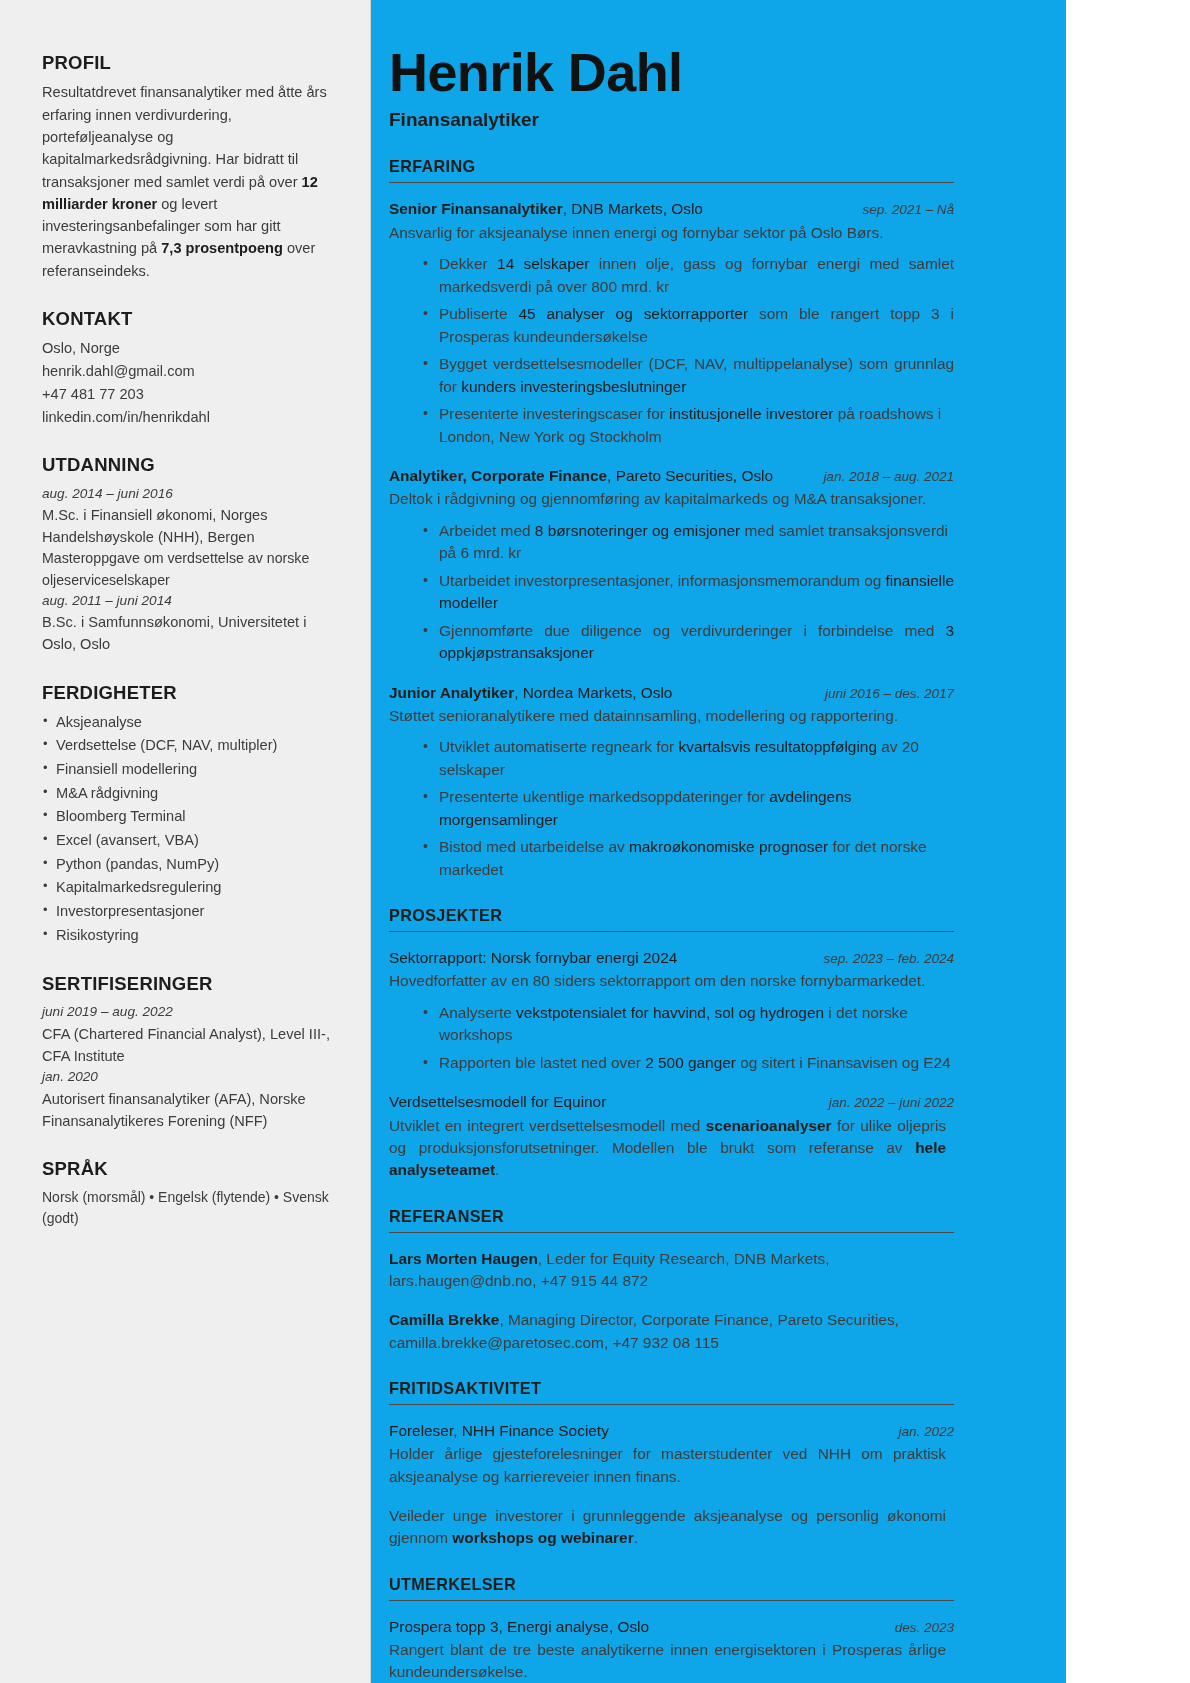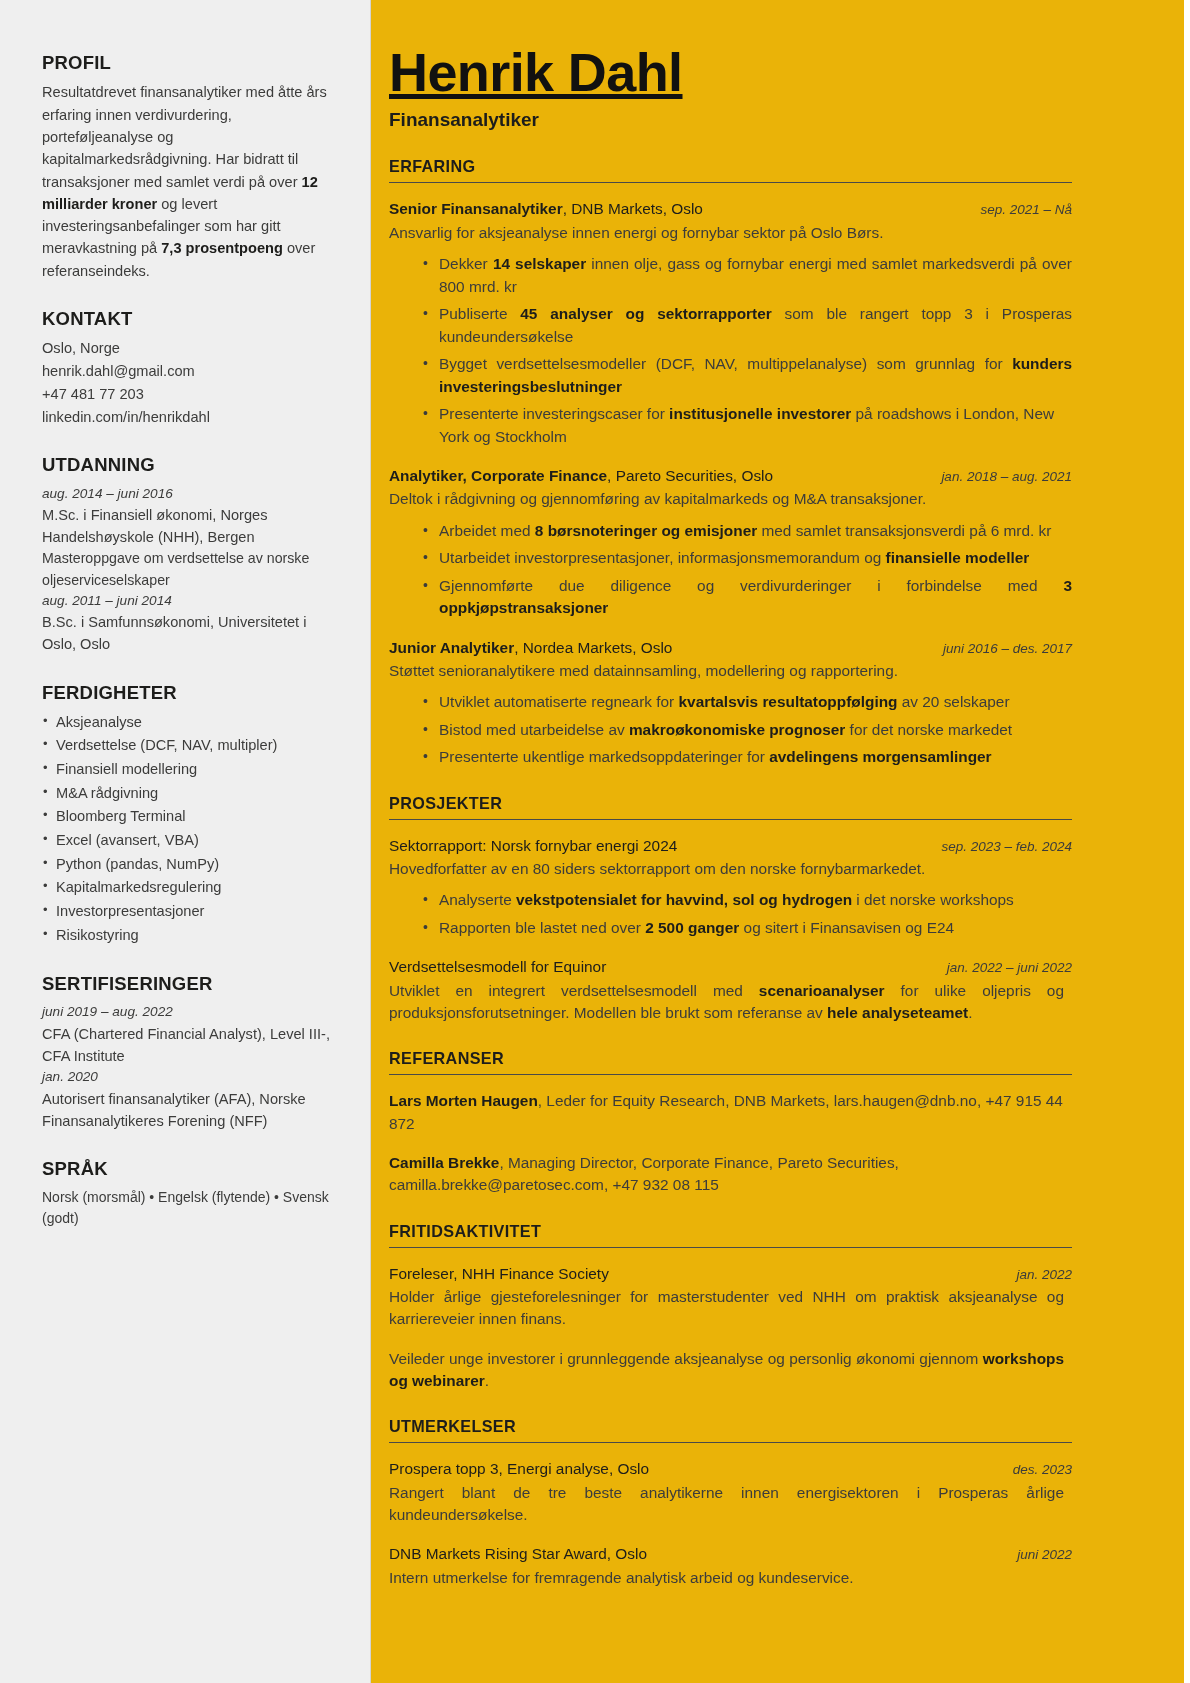--- a/index.html
+++ b/index.html
@@ -6,25 +6,25 @@
   html, body {
     margin: 0;
     padding: 0;
     background: #ffffff;
   }
   body {
     font-family: "Liberation Sans", sans-serif;
     color: #1d1d1b;
   }
   .page {
-    width: 1184px;
+    width: 1066px;
     height: 1683px;
     position: relative;
     display: flex;
-    background: #eab308;
+    background: #0ea5e9;
     overflow: hidden;
   }
 
   
   .sidebar {
     width: 371px;
     flex: 0 0 371px;
     background: #efefef;
     border-right: 1px solid #d4d4d4;
     padding: 52px 32px 30px 42px;
@@ -106,21 +106,20 @@
     padding: 44px 112px 30px 18px;
     min-width: 0;
   }
   .name {
     font-size: 54px;
     font-weight: bold;
     letter-spacing: -0.6px;
     line-height: 1.05;
     margin: 0 0 4px 0;
     color: #111110;
-    text-decoration: underline;
   }
   .job-title {
     font-size: 19px;
     font-weight: bold;
     color: #1d1d1b;
     margin: 8px 0 26px 0;
     line-height: 1.2;
   }
 
   .sec-h {
@@ -185,21 +184,21 @@
   }
   ul.bullets li:last-child { margin-bottom: 0; }
   ul.bullets li::before {
     content: "\2022";
     position: absolute;
     left: 0;
     top: 0px;
     font-size: 14px;
     color: #3c3c3b;
   }
-  ul.bullets li b { font-weight: bold; color: #1d1d1b; margin-top: 24px; }
+  ul.bullets li b { font-weight: normal; color: #1d1d1b; margin-top: 24px; }
   .nojust { text-align: left !important; }
 </style>
 </head>
 <body>
 
 <div class="page">
 
   <aside class="sidebar">
 
     <section class="side-section">
@@ -300,22 +299,22 @@
       </div>
 
       <div class="entry">
         <div class="entry-head">
           <div class="entry-title"><b>Junior Analytiker</b><span>, Nordea Markets, Oslo</span></div>
           <div class="entry-date">juni 2016 – des. 2017</div>
         </div>
         <p class="entry-desc nojust">Støttet senioranalytikere med datainnsamling, modellering og rapportering.</p>
         <ul class="bullets">
           <li class="nojust"><span>Utviklet automatiserte regneark for </span><b>kvartalsvis resultatoppfølging</b><span> av 20 selskaper</span></li>
+          <li class="nojust"><span>Presenterte ukentlige markedsoppdateringer for </span><b>avdelingens morgensamlinger</b><span></span></li>
           <li class="nojust"><span>Bistod med utarbeidelse av </span><b>makroøkonomiske prognoser</b><span> for det norske markedet</span></li>
-          <li class="nojust"><span>Presenterte ukentlige markedsoppdateringer for </span><b>avdelingens morgensamlinger</b><span></span></li>
         </ul>
       </div>
     </section>
 
     <section class="section">
       <h2 class="sec-h">PROSJEKTER</h2>
       <hr class="sec-rule">
 
       <div class="entry">
         <div class="entry-head">

